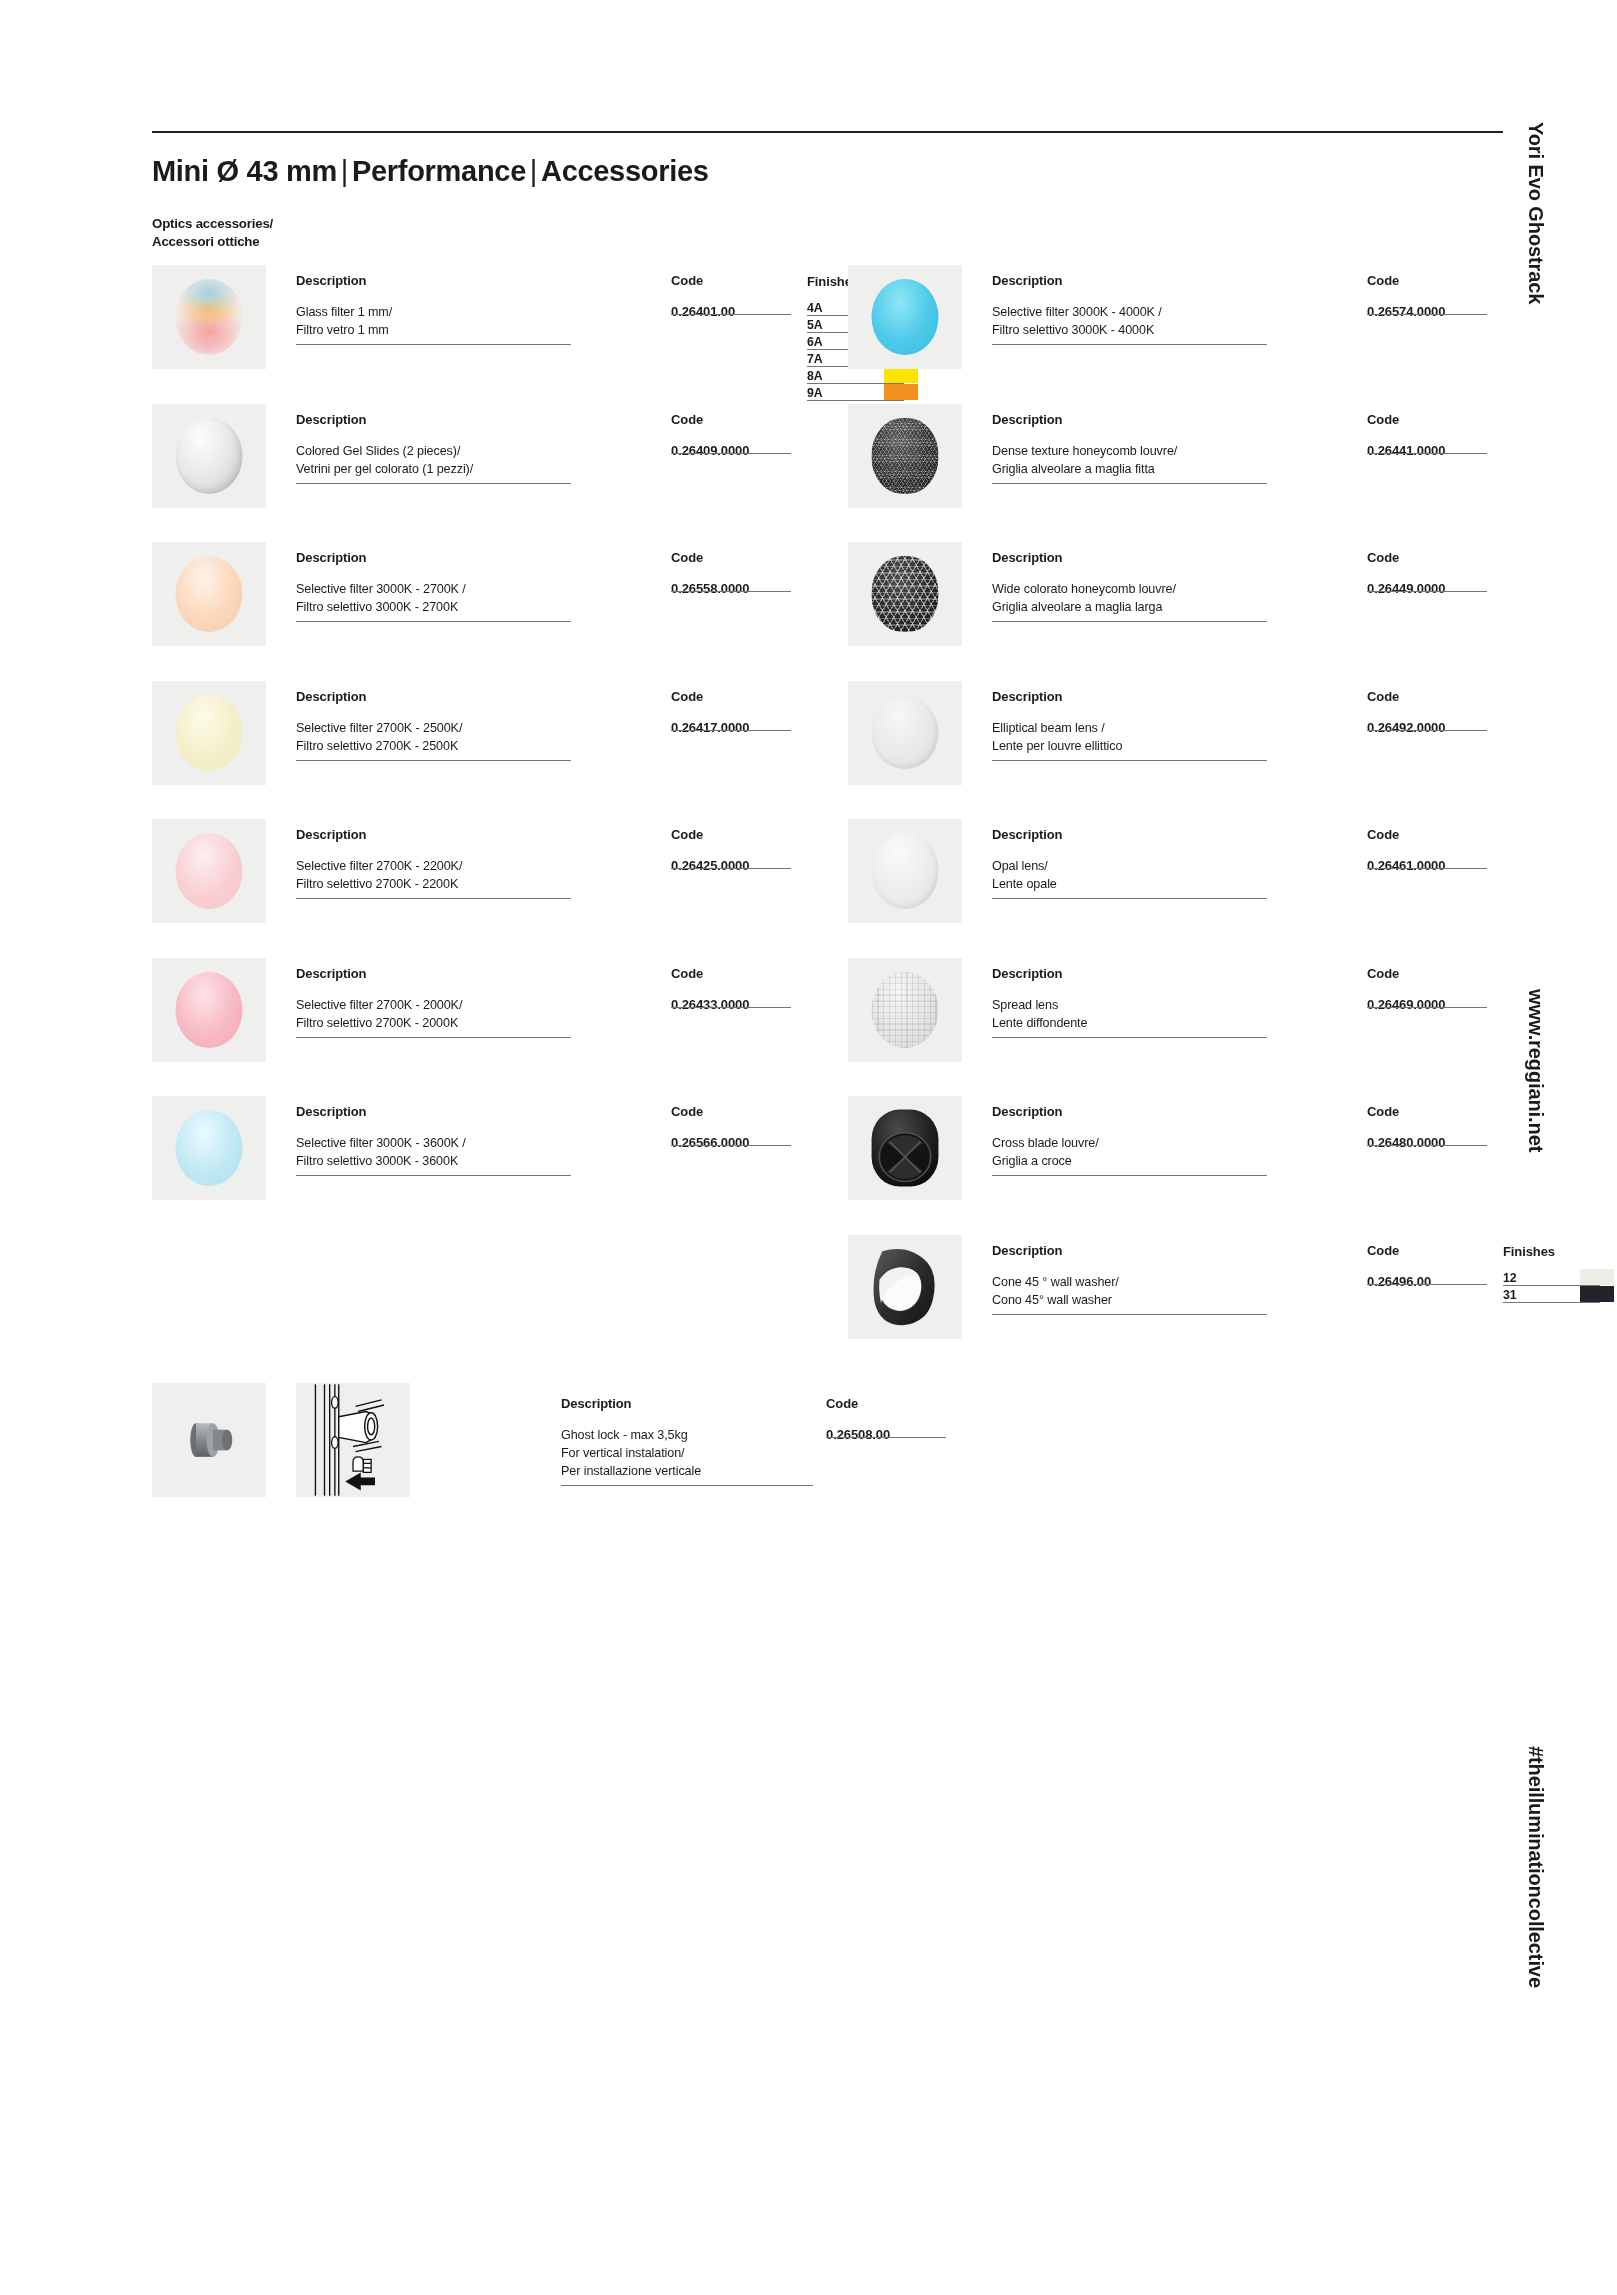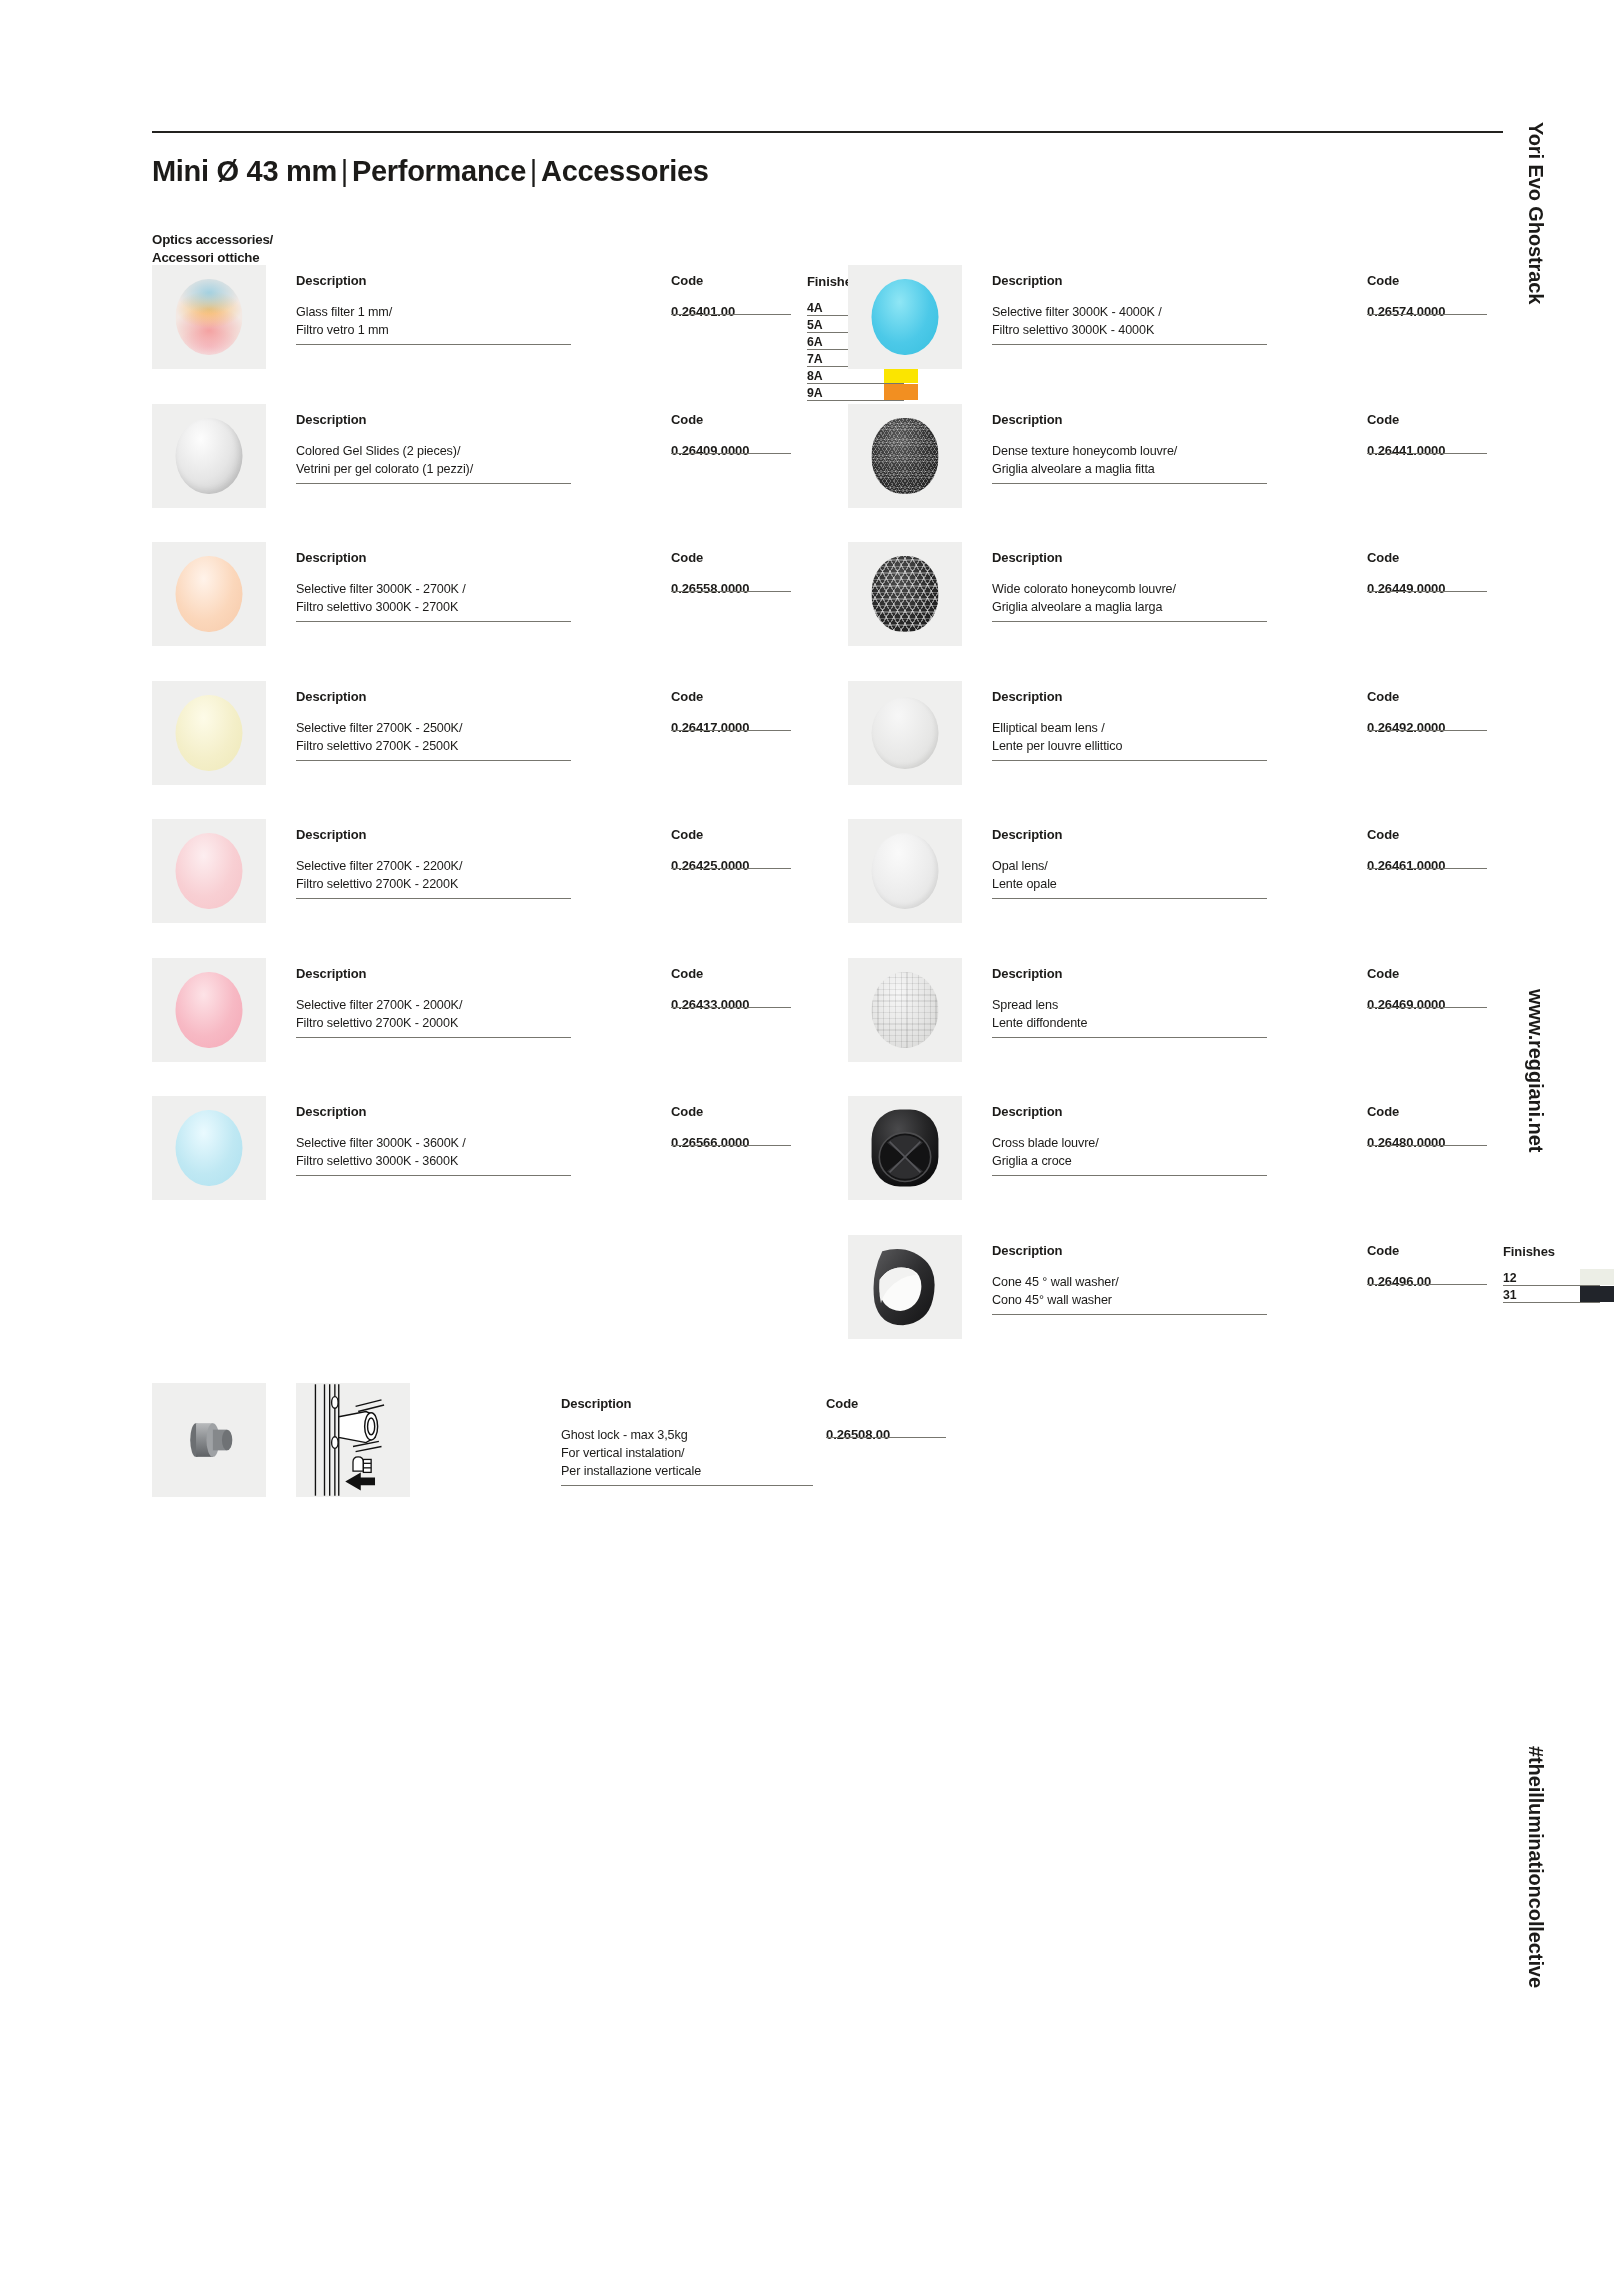--- a/index.html
+++ b/index.html
@@ -42,21 +42,21 @@
     white-space: nowrap;
   }
   .page-title .sep {
     font-weight: 400;
     padding: 0 3.9px;
     color: #1c1b19;
   }
   .section-label {
     position: absolute;
     left: 152px;
-    top: 231px;
+    top: 215px;
     font-size: 13.3px;
     font-weight: bold;
     line-height: 1.36;
     letter-spacing: -0.2px;
     color: #1c1b19;
   }
 
   
   .col {
     position: absolute;

